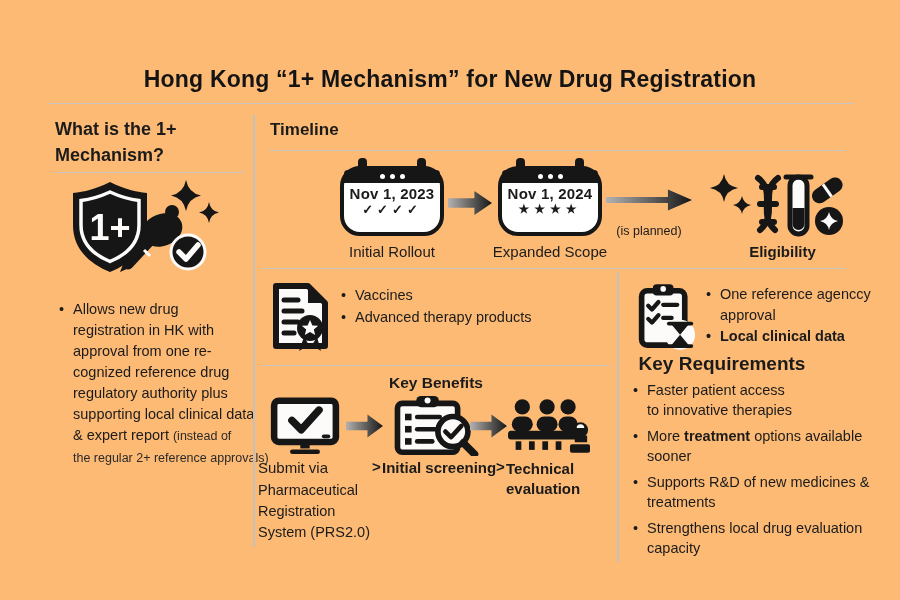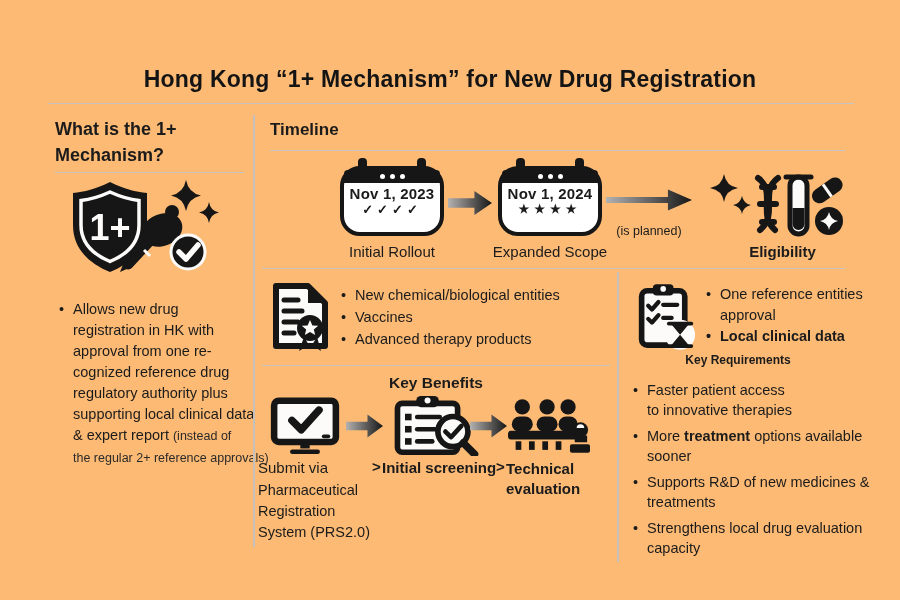--- a/index.html
+++ b/index.html
@@ -94,22 +94,22 @@
 
   
   .clipreq-svg{position:absolute; left:636px; top:282px; width:60px; height:70px;}
   .req-top{
     position:absolute; left:706px; top:284px; width:178px;
     font-size:14.5px; line-height:21px; list-style:none; margin:0; padding:0;
   }
   .req-top li{position:relative; padding-left:14px; white-space:pre-line;}
   .req-top li::before{content:"•"; position:absolute; left:0;}
   .req-top li.bold{font-weight:700;}
-  .req-heading{position:absolute; top:353px; left:612px; width:252px; text-align:center;
-    font-size:12px; font-weight:700;}
+  .req-heading{position:absolute; top:353px; left:596px; width:252px; text-align:center;
+    font-size:19px; font-weight:700;}
   .req-list{
     position:absolute; left:632px; top:380px; width:252px;
     font-size:14.5px; line-height:20px; list-style:none; margin:0; padding:0;
   }
   .req-list li{position:relative; padding-left:15px; white-space:pre-line; margin-bottom:6px;}
   .req-list li::before{content:"•"; position:absolute; left:1px;}
   .bold-inline{font-weight:700;}
 </style>
 </head>
 <body>
@@ -216,21 +216,20 @@
       <line x1="16" y1="29" x2="34" y2="29"></line>
       <line x1="16" y1="40" x2="30" y2="40"></line>
       <line x1="16" y1="51" x2="26" y2="51"></line>
     </g>
     <polygon points="36,55 31,69 41,63" fill="#161616"></polygon>
     <polygon points="49,55 53,69 44,63" fill="#161616"></polygon>
     <circle cx="42" cy="46" r="13" fill="#161616"></circle>
     <polygon points="42,38 44.4,43.4 50.2,43.8 45.8,47.4 47.2,53 42,49.9 36.8,53 38.2,47.4 33.8,43.8 39.6,43.4" fill="#fcfbfa"></polygon>
   </svg>
   <ul class="scope-list">
-    <li>New chemical/biological entities</li>
     <li>Vaccines</li>
     <li>Advanced therapy products</li>
   </ul>
 
   <div class="rule ben-rule"></div>
   <div class="ben-heading">Key Benefits</div>
 
   <svg class="monitor-svg" viewBox="0 0 74 62">
     <rect x="4" y="4" width="66" height="44" rx="5" fill="#fcfbfa" stroke="#161616" stroke-width="7"></rect>
     <path d="M23 25 l10 10 l19 -21" stroke="#161616" stroke-width="8" fill="none" stroke-linecap="round" stroke-linejoin="round"></path>
@@ -305,21 +304,21 @@
         <line x1="29" y1="23" x2="44" y2="23"></line>
       <path d="M13 38 l4 4 l7 -8"></path>
         <line x1="29" y1="37" x2="38" y2="37"></line>
     </g>
     <circle cx="47" cy="55" r="16" fill="#fcfbfa"></circle>
     <path d="M37 43 H57 L47 55 L57 67 H37 L47 55 Z" fill="#161616"></path>
     <line x1="35" y1="43" x2="59" y2="43" stroke="#161616" stroke-width="4" stroke-linecap="round"></line>
     <line x1="35" y1="67" x2="59" y2="67" stroke="#161616" stroke-width="4" stroke-linecap="round"></line>
   </svg>
   <ul class="req-top">
-    <li>One reference entities
+    <li>One reference agenccy
 approval</li>
     <li class="bold">Local clinical data</li>
   </ul>
 
   <div class="req-heading">Key Requirements</div>
 
   <ul class="req-list">
     <li>Faster patient access
 to innovative therapies</li>
     <li><span>More </span><span class="bold-inline">treatment</span><span> options available

